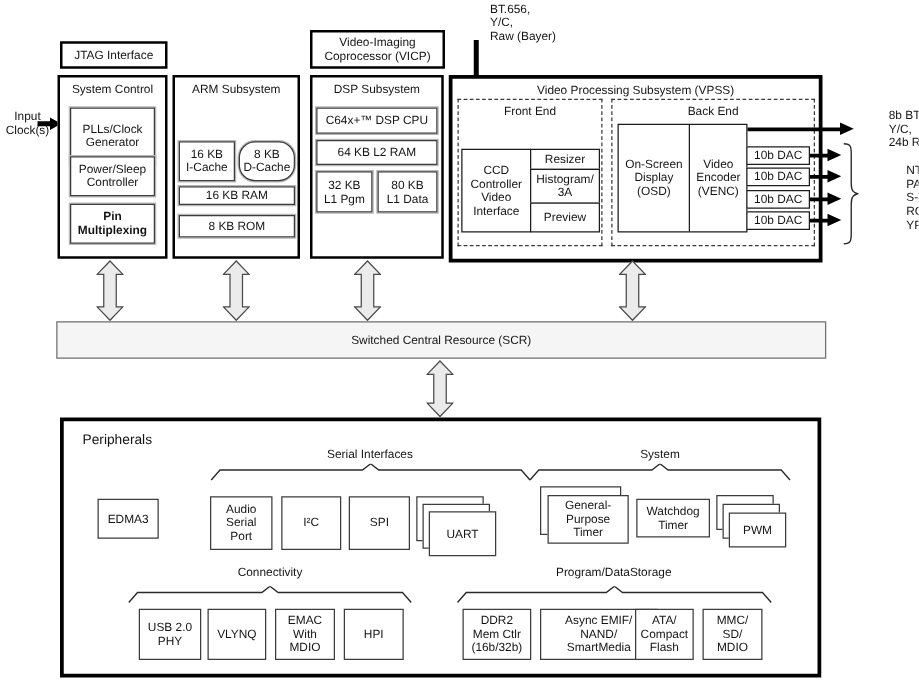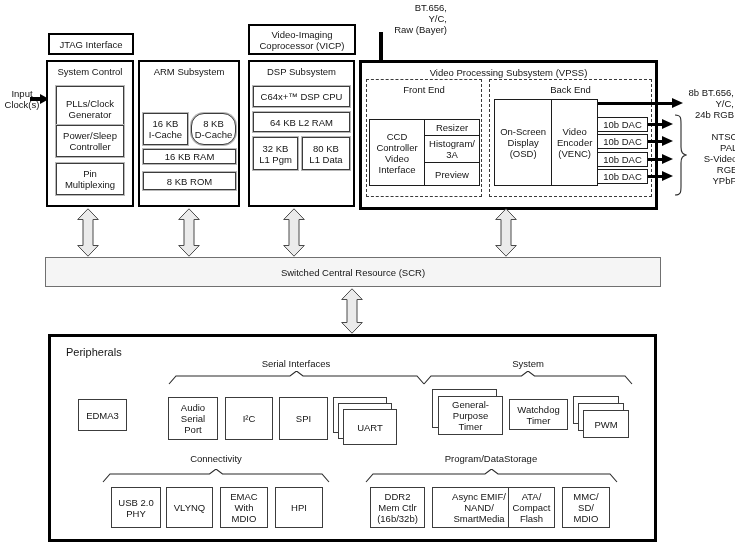--- a/index.html
+++ b/index.html
@@ -3,21 +3,21 @@
 <meta charset="utf-8">
 <style>
   * { margin:0; padding:0; box-sizing:border-box; }
   html,body { background:#fff; }
   #stage {
     position:relative; width:735px; height:544px; background:#ffffff;
     font-family:"Liberation Sans", sans-serif; color:#141414; overflow:hidden;
   }
   .abs { position:absolute; }
   .txt { font-size:9.5px; line-height:11px; white-space:pre-line; text-align:center; color:#141414; }
-  .ltxt { text-align:right; }
+  .ltxt { text-align:left;margin-left:25px; }
   .big { border:3px solid #000; background:#fff; }     
   .med { border:2.5px solid #000; background:#fff; }   
   .ib  { border:1px solid #3c3c3c; box-shadow:0 0 0 1px #b8b8b8; background:#fff;
          display:flex; align-items:center; justify-content:center; }
   .vb  { border:1.2px solid #1c1c1c; background:#fff;
          display:flex; align-items:center; justify-content:center; }
   .pb  { border:1.2px solid #3c3c3c; background:#fff;
          display:flex; align-items:center; justify-content:center; }
   .dash{ border:1.1px dashed #3a3a3a; }
   .bt  { position:absolute; left:0; right:0; top:4px; }
@@ -57,21 +57,21 @@
     <div class="bt txt">System Control</div>
   </div>
   <div class="abs ib" style="left:56px;top:86px;width:68px;height:45px;">
     <span class="txt">PLLs/Clock
 Generator</span>
   </div>
   <div class="abs ib" style="left:56px;top:125px;width:68px;height:32px;">
     <span class="txt">Power/Sleep
 Controller</span>
   </div>
-  <div class="abs ib" style="left:56px;top:163px;width:68px;height:32px;">
+  <div class="abs ib" style="left:56px;top:163px;width:68px;height:32px;font-weight:bold;">
     <span class="txt">Pin
 Multiplexing</span>
   </div>
 
   <div class="abs med" style="left:138px;top:60px;width:102px;height:147px;">
     <div class="bt txt">ARM Subsystem</div>
   </div>
   <div class="abs ib" style="left:143px;top:113px;width:45px;height:32px;">
     <span class="txt">16 KB
 I-Cache</span>

